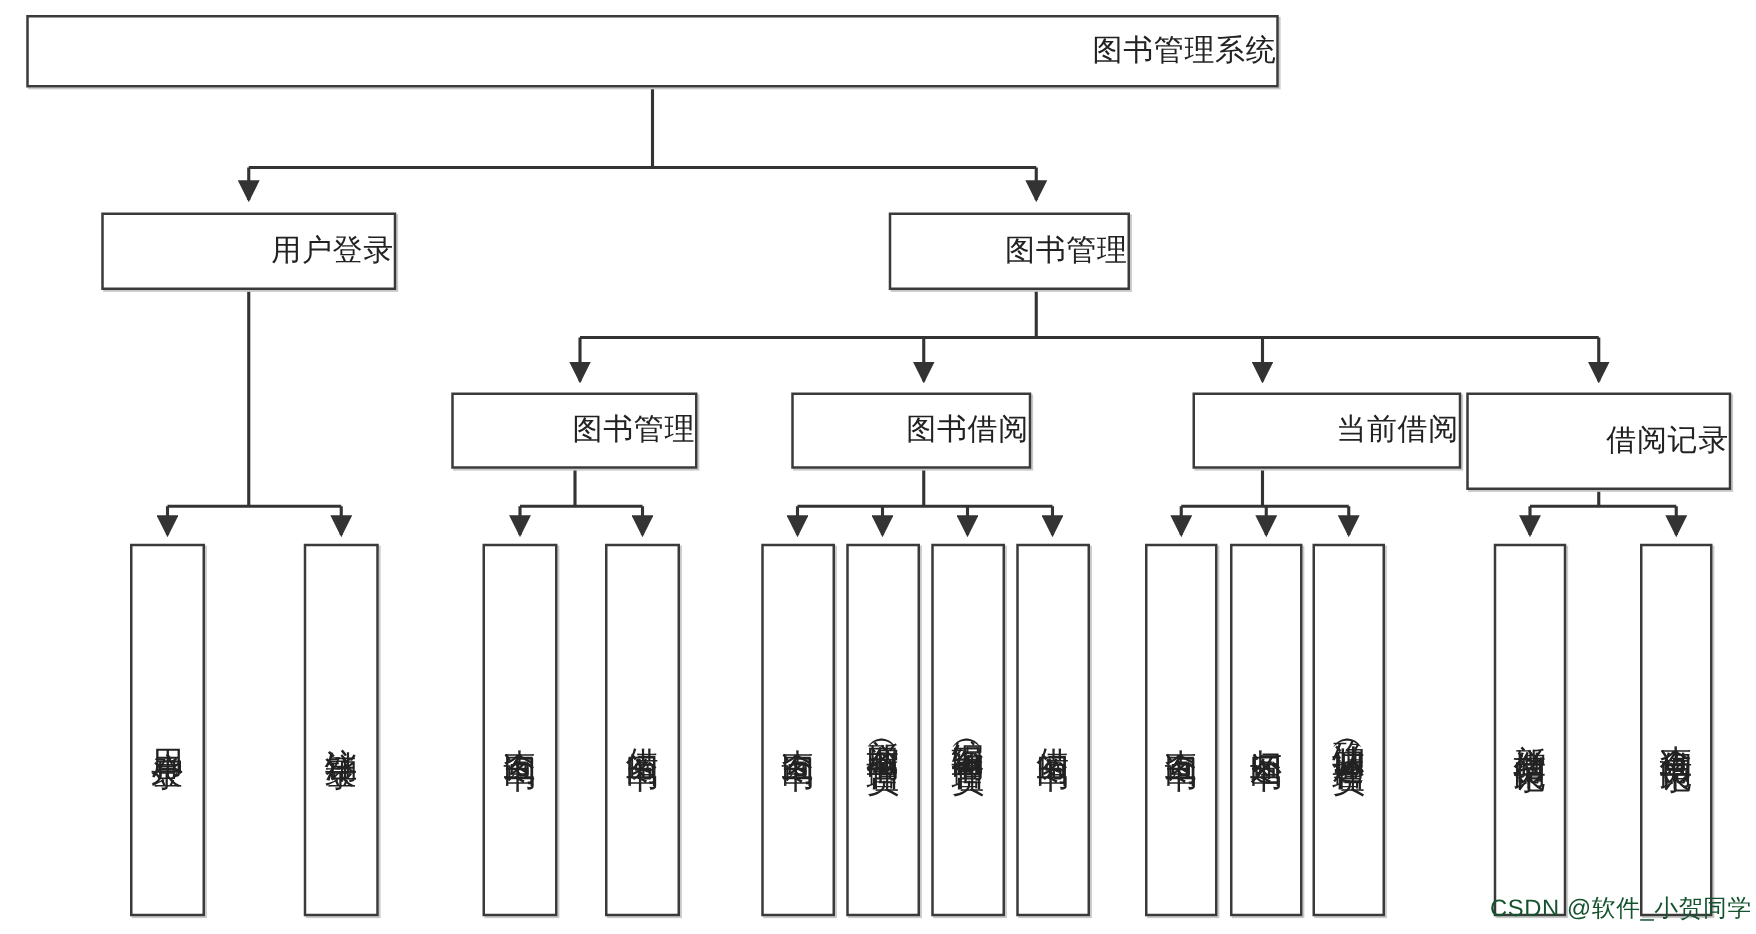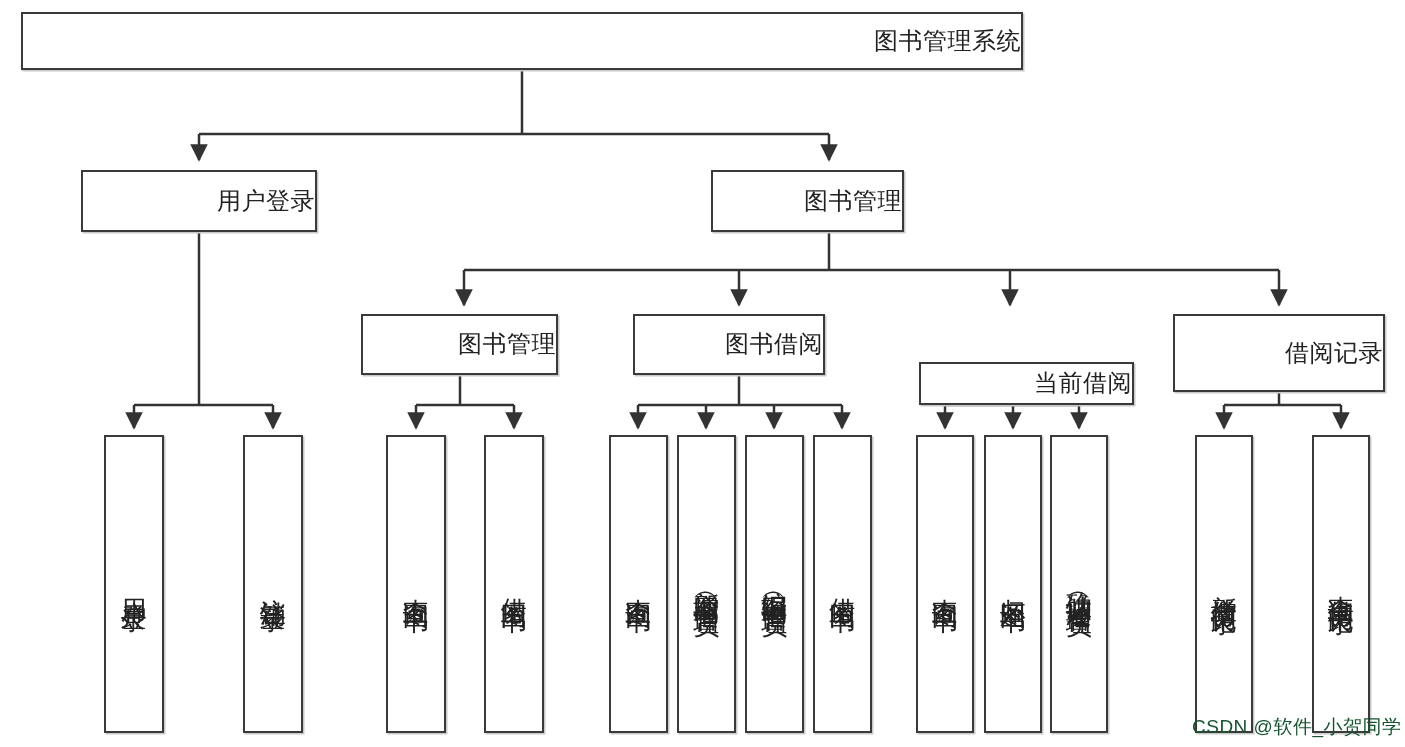--- a/index.html
+++ b/index.html
@@ -139,21 +139,21 @@
   <div class="node horizontal" id="node-l2-1" style="left: 711px; top: 170px; width: 193px; height: 62px;">
     <span class="node-label">图书管理</span>
   </div>
 
   <div class="node horizontal" id="node-l3-0" style="left: 361px; top: 314px; width: 197px; height: 61px;">
     <span class="node-label">图书管理</span>
   </div>
   <div class="node horizontal" id="node-l3-1" style="left: 633px; top: 314px; width: 192px; height: 61px;">
     <span class="node-label">图书借阅</span>
   </div>
-  <div class="node horizontal" id="node-l3-2" style="left: 919px; top: 314px; width: 215px; height: 43px; margin-top: 48px;">
+  <div class="node horizontal" id="node-l3-2" style="left: 954px; top: 314px; width: 215px; height: 61px;">
     <span class="node-label">当前借阅</span>
   </div>
   <div class="node horizontal" id="node-l3-3" style="left: 1173px; top: 314px; width: 212px; height: 78px;">
     <span class="node-label">借阅记录</span>
   </div>
 
   <div class="node vertical" id="node-leaf-0" style="left: 104px; top: 435px; width: 60px; height: 298px;">
     <span class="node-label">用户登录</span>
   </div>
   <div class="node vertical" id="node-leaf-1" style="left: 243px; top: 435px; width: 60px; height: 298px;">

